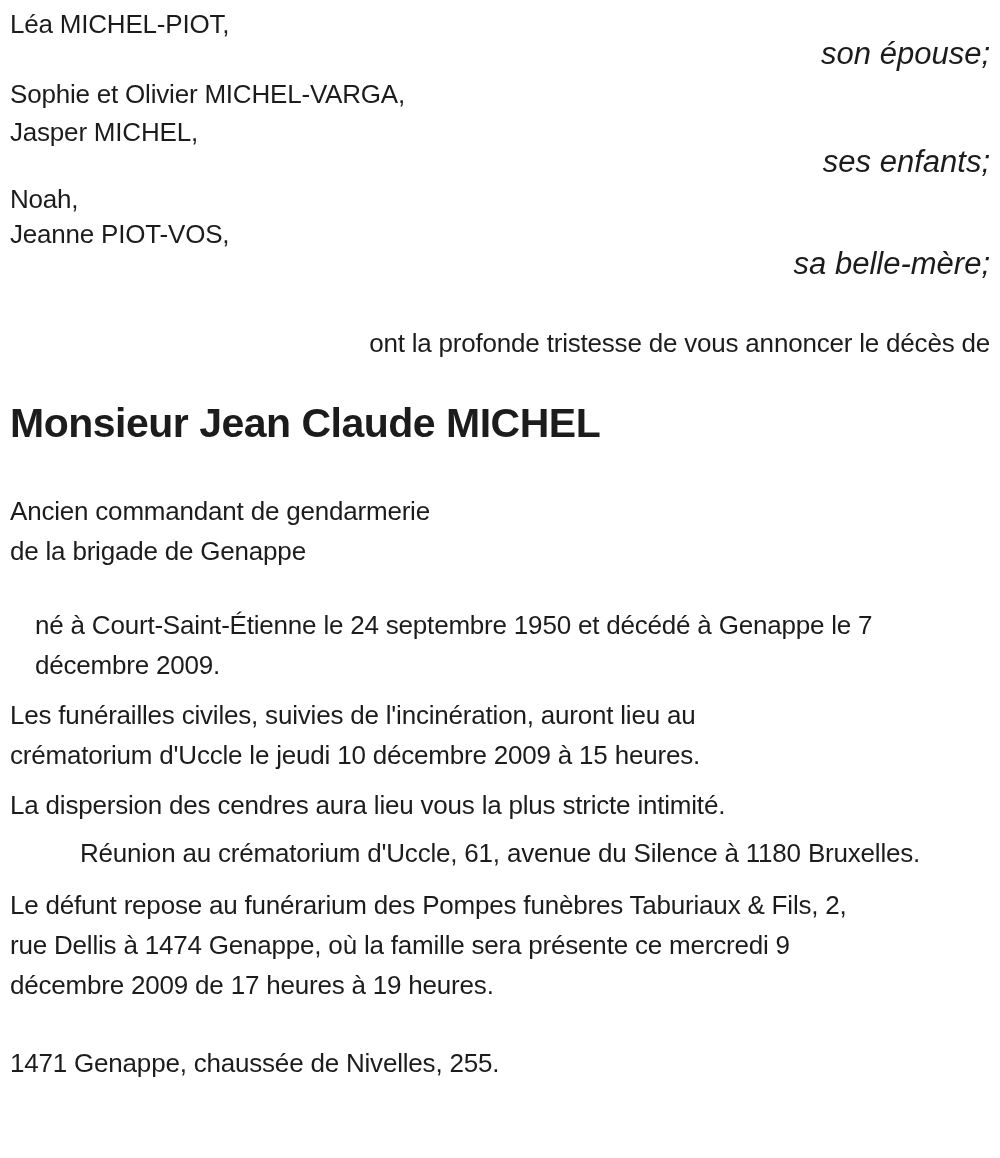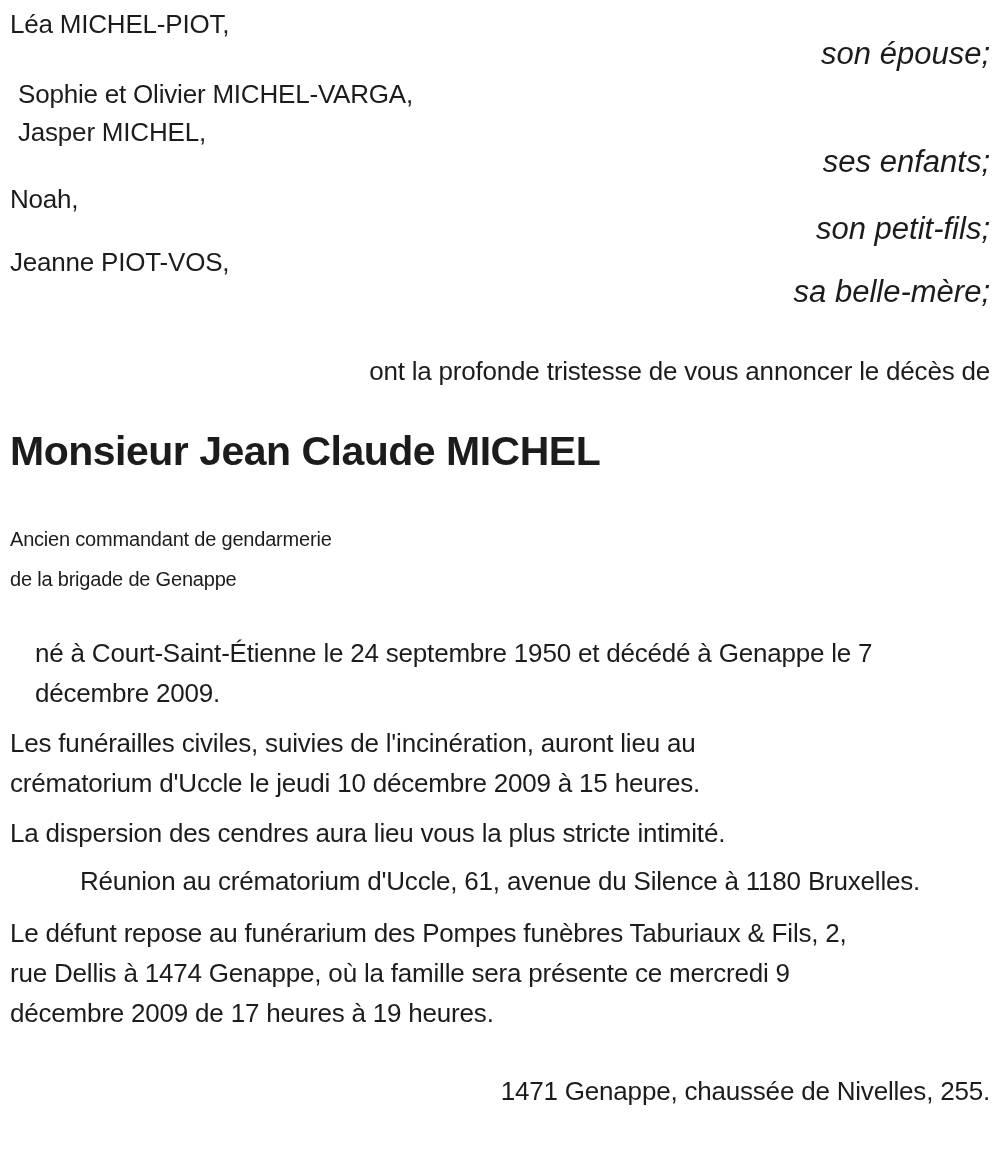--- a/index.html
+++ b/index.html
@@ -27,62 +27,61 @@
     line-height: 32px;
     letter-spacing: -0.2px;
   }
   .name + .name { margin-top: 6px; }
   .relation {
     font-size: 31px;
     line-height: 28px;
     font-style: italic;
     text-align: right;
   }
-  .group-2 { margin-top: 10px; margin-left: 8px; }
+  .group-2 { margin-top: 10px; }
   .group-3 { margin-top: 7px; }
   .group-4 { margin-top: 3px; }
   .families-line { margin-top: 1px; }
   .announcement {
     margin-top: 45px;
     font-size: 26px;
     line-height: 40px;
     letter-spacing: -0.2px;
     text-align: right;
   }
   .deceased-name {
     margin-top: 36px;
     font-size: 41px;
     font-weight: 700;
     line-height: 48px;
     letter-spacing: -0.5px;
   }
   .title-lines {
     margin-top: 44px;
-    font-size: 20px;
+    font-size: 26px;
     line-height: 40px;
     letter-spacing: -0.2px;
     white-space: pre-line;
   }
   .para {
     font-size: 26px;
     line-height: 40px;
     letter-spacing: -0.2px;
     white-space: pre-line;
   }
   .para-1 { margin-top: 34px; margin-left: 25px; }
   .para-2 { margin-top: 10px; }
   .para-3 { margin-top: 10px; }
   .para-4 { margin-top: 8px; text-align: center; }
   .para-5 { margin-top: 12px; }
   .address {
     margin-top: 38px;
     font-size: 26px;
     line-height: 40px;
     letter-spacing: -0.2px;
-    text-align: right;
   }
 </style>
 </head>
 <body>
 
 <div class="page">
 
   <section>
 
     <div class="group group-1">
@@ -91,21 +90,20 @@
     </div>
 
     <div class="group group-2">
       <p class="name">Sophie et Olivier MICHEL-VARGA,</p>
       <p class="name">Jasper MICHEL,</p>
       <p class="relation">ses enfants;</p>
     </div>
 
     <div class="group group-3">
       <p class="name">Noah,</p>
-      <p class="relation">son petit-fils;</p>
     </div>
 
     <div class="group group-4">
       <p class="name">Jeanne PIOT-VOS,</p>
       <p class="relation">sa belle-mère;</p>
     </div>
 
   </section>
 
   <p class="announcement">ont la profonde tristesse de vous annoncer le décès de</p>

